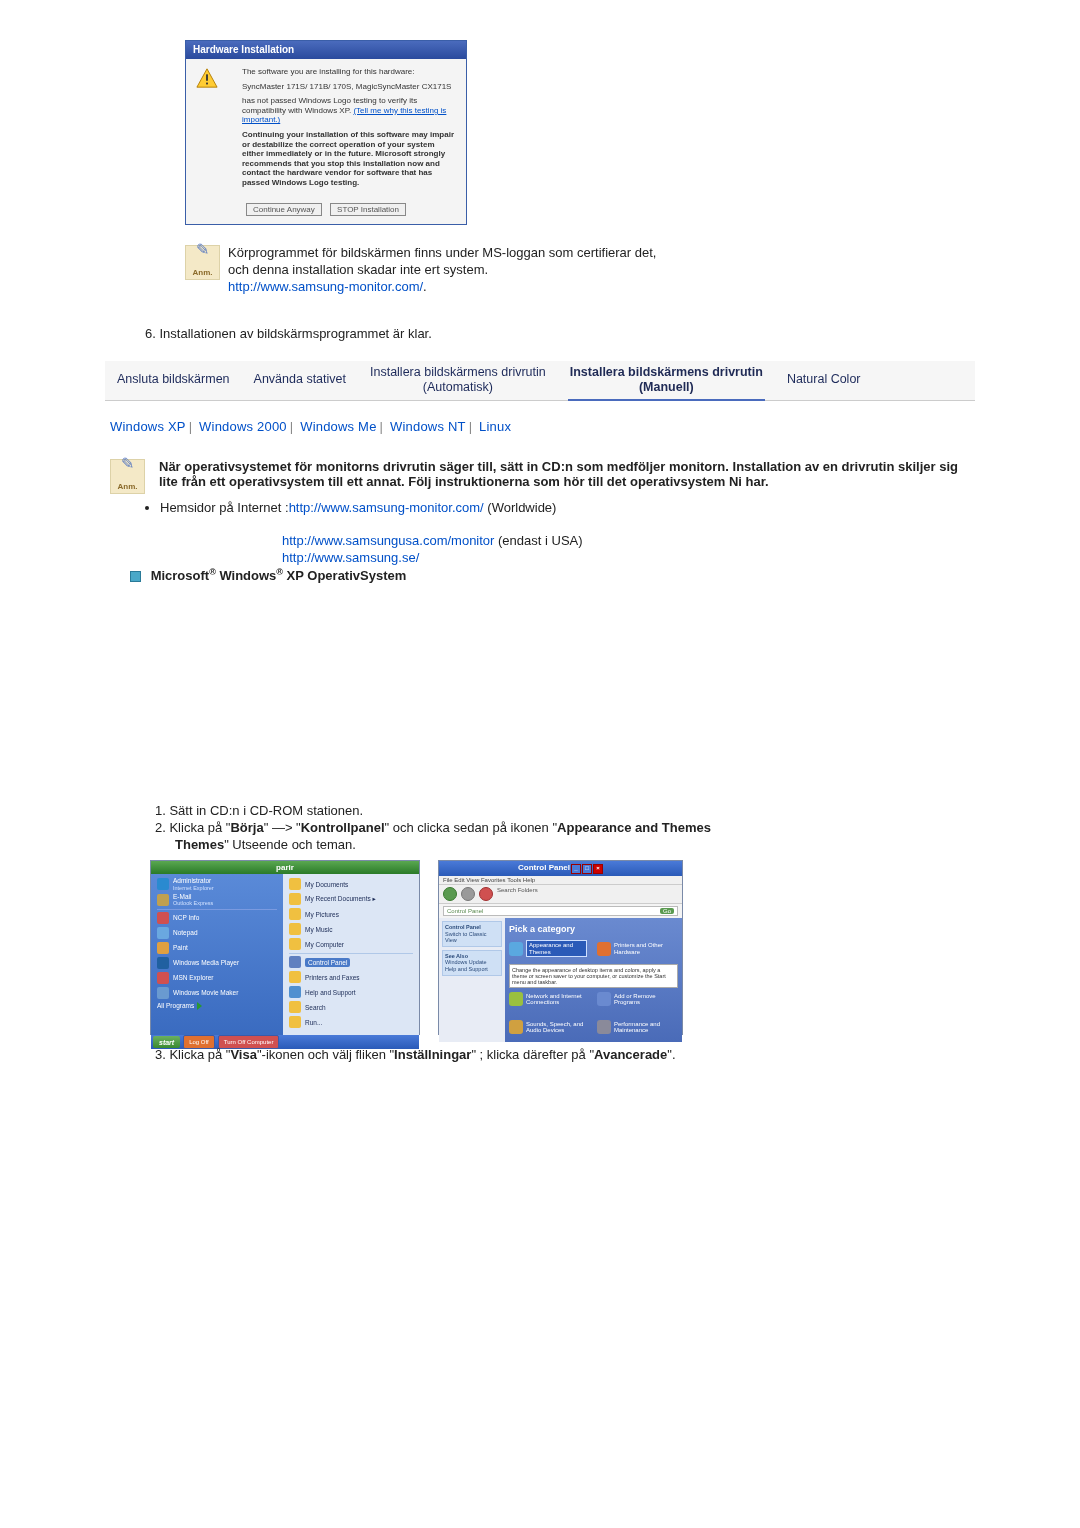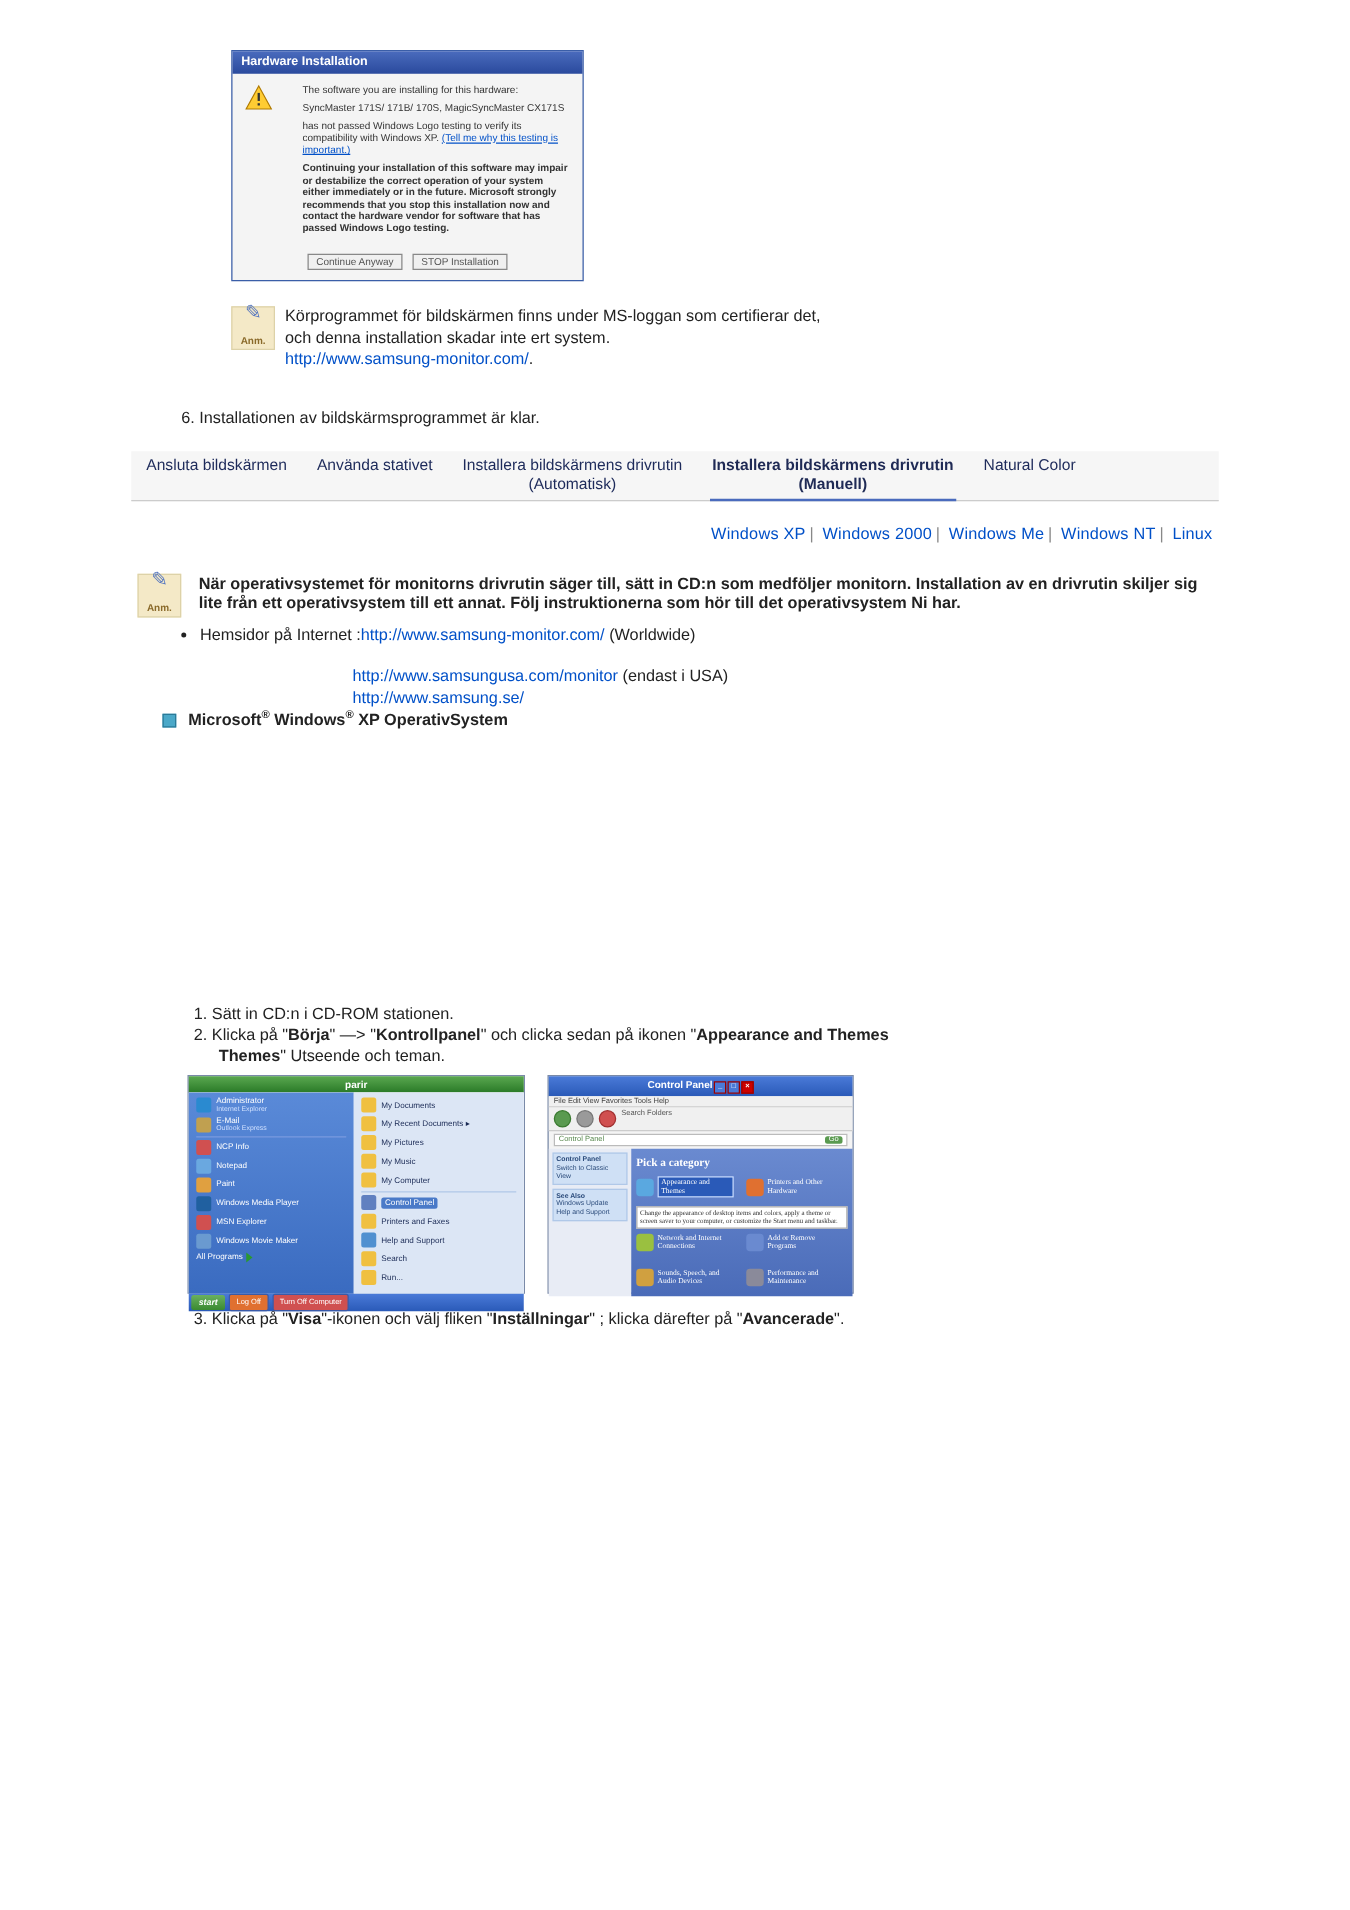--- a/index.html
+++ b/index.html
@@ -87,20 +87,21 @@
     color: #5a7ac0;
     font-weight: normal;
   }
   .anm-text p { margin: 0 0 2px 0; }
   .blue-link { color: #0050c8; }
 
   .step6 { margin: 30px 0 20px 35px; }
 
   .tabs {
     display: flex;
+    align-items: center;
     border-bottom: 1px solid #ccc;
     font-size: 12.5px;
     color: #1d2a5a;
     background: #f6f6f6;
     padding: 0;
     margin: 0 -5px 18px -5px;
   }
   .tab {
     padding: 4px 12px 4px 12px;
     text-align: center;
@@ -112,21 +113,21 @@
     color: #1f2a55;
   }
   .tab.active::after {
     content: "";
     position: absolute;
     left: 10px; right: 10px; bottom: -1px;
     border-bottom: 2px solid #4a6bbd;
   }
 
   .os-links {
-    text-align: right;
+    text-align: left;
     margin: 0 0 25px 0;
     color: #666;
     letter-spacing: .2px;
   }
   .os-links a { color: #0050c8; text-decoration: none; }
   .sep { color: #888; padding: 0 3px; }
 
   .anm-block2 {
     display: flex;
     align-items: flex-start;
@@ -230,21 +231,21 @@
   .screen2 { width: 245px; height: 175px; display:flex; flex-direction:column; }
   .xp-titlebar.blue { background: linear-gradient(#4a7ad8,#2a5ab8); }
   .screen2 .toolbar { background:#f0f0f0; border-bottom:1px solid #ccc; padding:2px 4px; display:flex; gap:4px; color:#555; }
   .screen2 .toolbar .btn { width:12px;height:12px;border-radius:50%;background:#5a9a50;border:1px solid #3a7a30; }
   .screen2 .toolbar .btn.red { background:#d05050;border-color:#a03030;}
   .screen2 .addr { background:#fff;border:1px solid #bbb; padding:1px 3px; margin:2px 4px; font-size:6px; color:#5a8a50; display:flex; justify-content:space-between; }
   .screen2 .addr .go { background:#5a9a50;color:#fff;padding:0 3px;border-radius:2px; }
   .screen2 .cpbody { flex:1; display:flex; }
   .screen2 .side { width:60px; background:#e8ecf5; padding:3px; }
   .screen2 .side .box { background:#cfe0f5;border:1px solid #b0c8e8;margin-bottom:3px;padding:2px;color:#2a4a7a;font-size:5.5px; line-height:1.2; }
-  .screen2 .main { flex:1; background:linear-gradient(#6a8ad0,#4a6bb8); padding:4px; color:#fff;font-family:Liberation Serif, serif; }
+  .screen2 .main { flex:1; background:linear-gradient(#6a8ad0,#4a6bb8); padding:4px; color:#fff; }
   .screen2 .pick { font-size:9px; font-weight:bold; margin:2px 0 6px 0; color:#fff; }
   .screen2 .cat { display:flex; gap:10px; flex-wrap:wrap; }
   .screen2 .cat .c { display:flex; align-items:center; gap:3px; width:78px; margin-bottom:4px; }
   .screen2 .cat .ci { width:14px;height:14px;background:#f0a040;border-radius:3px;flex:0 0 14px; }
   .screen2 .cat .ct { font-size:6px; color:#fff; line-height:1.1; }
   .screen2 .tip { background:#fff; color:#333; border:1px solid #aaa; font-size:5.5px; padding:2px; margin:3px 0 4px 0; }
   .screen2 .hl2 { background:#2a5ab8; border:1px solid #cfe0ff; padding:1px 2px; display:inline-block; }
 
   .step3 { margin: 12px 0 0 45px; }
 </style>

